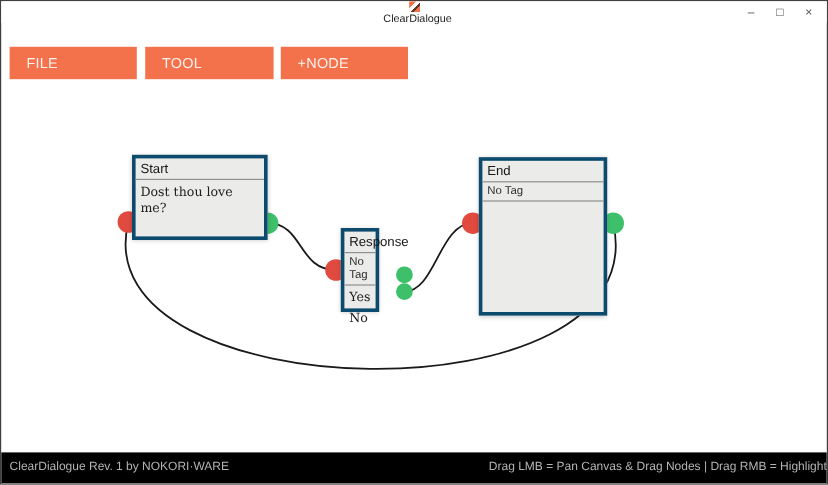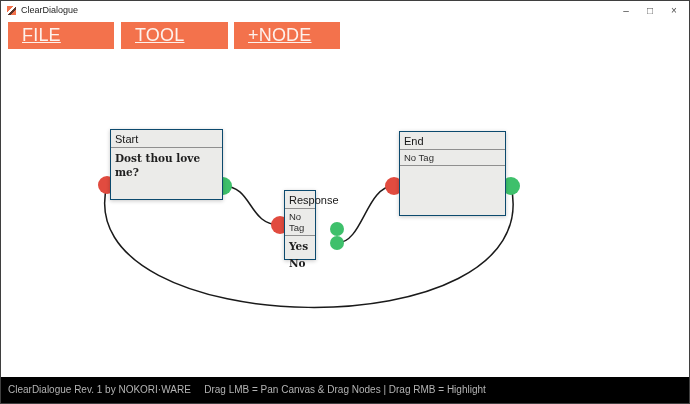--- a/index.html
+++ b/index.html
@@ -4,91 +4,91 @@
 <style>
   html,body { margin:0; padding:0; background:#d7d7d7; }
   .window {
     position:relative; width:690px; height:404px; margin:0 auto;
     background:#ffffff; border:1px solid #3f3f3f; box-sizing:border-box;
     font-family:"Liberation Sans", sans-serif; overflow:hidden;
   }
   
   .titlebar {
     position:absolute; left:0; top:0; right:0; height:18px;
-    display:flex; align-items:center; padding-left:6px; background:#ffffff;
+    display:flex; align-items:center; padding-left:6px; background:#ffffff;flex-direction:column;
   }
   .app-icon {
     width:9px; height:9px; margin-right:5px; flex:0 0 auto;
     background:#f2714b;
     background-image:linear-gradient(135deg, transparent 35%, #ffffff 35%, #ffffff 55%, #5b3328 55%, #5b3328 70%, transparent 70%);
   }
   .title-text { font-size:9px; color:#1d1d1d; }
   .win-controls { position:absolute; right:3px; top:0; height:18px; display:flex; }
   .win-btn {
     width:24px; height:18px; display:flex; align-items:center; justify-content:center;
     font-size:10px; color:#4d4d4d; cursor:default;
   }
   
   .tb-btn {
-    position:absolute; top:21px; height:27px; background:#f3724c;
-    color:#fdf1ec; font-size:18px; display:flex; align-items:center;
-    padding-left:14px; box-sizing:border-box; letter-spacing:0.2px;text-decoration:underline;
+    position:absolute; top:38px; height:27px; background:#f3724c;
+    color:#fdf1ec; font-size:12px; display:flex; align-items:center;
+    padding-left:14px; box-sizing:border-box; letter-spacing:0.2px;
   }
   .btn-file  { left:7px;   width:106px; }
   .btn-tool  { left:120px; width:107px; }
   .btn-node  { left:233px; width:106px; }
   .name-field{ left:346px; width:268px; }
   .name-underline {
     position:absolute; left:7px; right:12px; bottom:5px; height:1px;
     background:rgba(255,255,255,0.85);
   }
   .curves { position:absolute; left:0; top:0; z-index:1; pointer-events:none; }
   .port {
     position:absolute; border-radius:50%; z-index:2;
   }
   .port-in  { background:#e14b3f; }
   .port-out { background:#3ec06b; }
   .port-lg  { width:18px; height:18px; }
   .port-sm  { width:14px; height:14px; }
   .node {
     position:absolute; z-index:3; background:#ebebe9;
-    border:1px solid #0c4a6e; box-sizing:border-box;
+    border:3px solid #0c4a6e; box-sizing:border-box;
     box-shadow:0 1px 4px rgba(0,0,0,0.22);
   }
   .node-title {
     font-size:11px; color:#161616; padding:3px 4px 2px 4px;
     border-bottom:1px solid #8f8f8f;
   }
   .node-tag {
     font-size:9.5px; color:#2e2e2e; padding:2px 4px 2px 4px;
     border-bottom:1px solid #8f8f8f;
   }
   .tag-orange { color:#f2714b; }
   .node-body {
-    font-family:"DejaVu Serif", serif; font-weight:bold;
+    font-family:"DejaVu Serif", serif; font-weight:normal;
     font-size:10.5px; color:#1f1f1f; padding:3px 4px; line-height:14px;
   }
   .node-start    { left:109px; top:128px; width:113px; height:71px; }
   .node-response { left:283px; top:189px; width:32px;  height:70px; }
-  .node-end      { left:398px; top:130px; width:107px; height:85px; }
+  .node-end      { left:398px; top:130px; width:107px; height:132px; }
   
   .p-start-in     { left:97px;  top:175px; }
   .p-start-out    { left:213px; top:176px; }
   .p-response-in  { left:270px; top:215px; }
   .p-response-yes { left:329px; top:221px; }
   .p-response-no  { left:329px; top:235px; }
   .p-end-in       { left:384px; top:176px; }
   .p-end-out      { left:501px; top:176px; }
   
   .statusbar {
     position:absolute; left:0; right:0; bottom:0; height:26px; background:#000000;
     z-index:5; font-size:10px; color:#b3b3b3;
   }
   .status-left   { position:absolute; left:7px; top:7px; white-space:nowrap; }
-  .status-center { position:absolute; left:0; right:0; top:7px; text-align:center; white-space:nowrap; }
+  .status-center { position:absolute; left:0; right:0; top:7px; text-align:right; white-space:nowrap; }
 </style>
 </head>
 <body>
 
 <div class="window">
 
   <div class="titlebar">
     <span class="app-icon"></span>
     <span class="title-text">ClearDialogue</span>
     <div class="win-controls">

